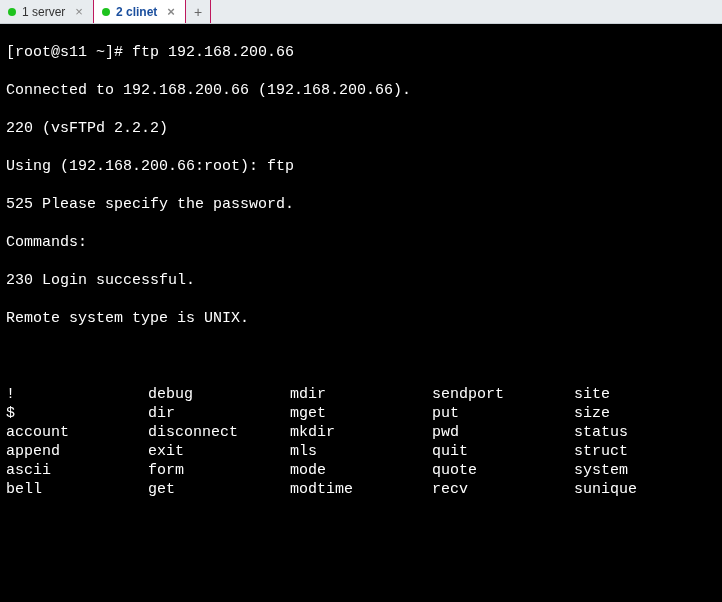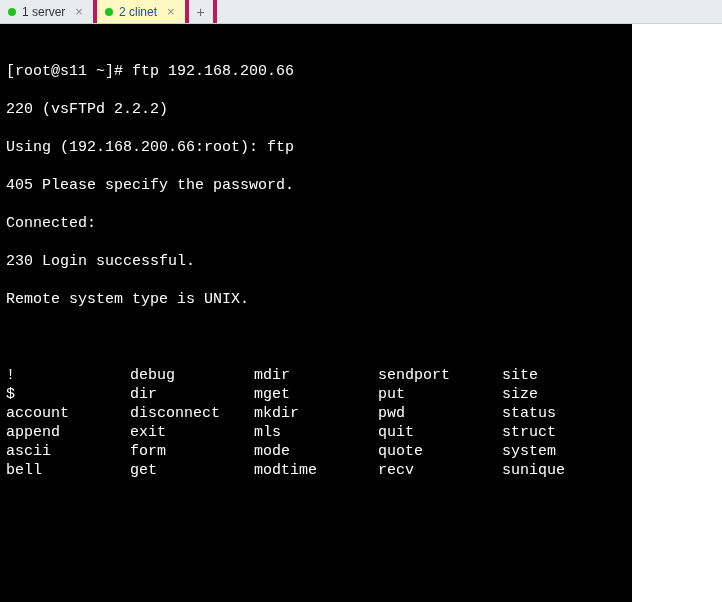--- a/index.html
+++ b/index.html
@@ -15,32 +15,32 @@
       height: 24px;
       background: #e8ecef;
       border-bottom: 1px solid #c9d0d6;
       display: flex;
       align-items: stretch;
     }
     .tab {
       display: flex;
       align-items: center;
       padding: 0 10px 0 8px;
-      border-right: 4px solid #be185d;
+      border-right: 1px solid #be185d;
       font-family: Arial, sans-serif;
       font-size: 12px;
       color: #333;
       gap: 6px;
       cursor: pointer;
       background: #e8ecef;
     }
     .tab.active {
-      background: #fef9c3;
+      background: #ffffff;
       color: #1b4f9e;
-      font-weight: normal;
+      font-weight: bold;
       justify-content: flex-end;
     }
     .tab .dot {
       width: 8px;
       height: 8px;
       border-radius: 50%;
       background: #1ec31e;
     }
     .tab .close {
       color: #888;
@@ -48,23 +48,23 @@
       margin-left: 4px;
     }
     .tab.newtab {
       padding: 0 8px;
       font-size: 14px;
       color: #666;
     }
     .terminal {
       background: #000000;
       color: #ffffff;
-      width: 632px;
+      width: 722px;
       height: 578px;
-      padding: 19px 6px;
+      padding: 0 6px;
       font-size: 15px;
       line-height: 19px;
       white-space: pre;
       overflow: hidden;
     }
     .terminal .line { white-space: pre; }
     .cmd-row { display: flex; }
     .col { width: 150px; }
   </style>
 </head>
@@ -81,22 +81,23 @@
     <span>2 clinet</span>
     <span class="close">×</span>
   </div>
   <div class="tab newtab">
     <span>+</span>
   </div>
 </div>
 
 <div class="terminal">
 <div class="line"><span>[root@s11 ~]# </span><span>ftp 192.168.200.66</span></div>
+<div class="line">Connected to 192.168.200.66 (192.168.200.66).</div>
 <div class="line">220 (vsFTPd 2.2.2)</div>
 <div class="line">Using (192.168.200.66:root): ftp</div>
-<div class="line">405 Please specify the password.</div>
-<div class="line">Connected:</div>
+<div class="line">525 Please specify the password.</div>
+<div class="line">Commands:</div>
 <div class="line">230 Login successful.</div>
 <div class="line">Remote system type is UNIX.</div>
 <div class="line"> </div>
 <div id="cmd-rows"><div class="cmd-row"><div class="col">!</div><div class="col">debug</div><div class="col">mdir</div><div class="col">sendport</div><div class="col">site</div></div><div class="cmd-row"><div class="col">$</div><div class="col">dir</div><div class="col">mget</div><div class="col">put</div><div class="col">size</div></div><div class="cmd-row"><div class="col">account</div><div class="col">disconnect</div><div class="col">mkdir</div><div class="col">pwd</div><div class="col">status</div></div><div class="cmd-row"><div class="col">append</div><div class="col">exit</div><div class="col">mls</div><div class="col">quit</div><div class="col">struct</div></div><div class="cmd-row"><div class="col">ascii</div><div class="col">form</div><div class="col">mode</div><div class="col">quote</div><div class="col">system</div></div><div class="cmd-row"><div class="col">bell</div><div class="col">get</div><div class="col">modtime</div><div class="col">recv</div><div class="col">sunique</div></div></div>
 
 </div>
 
 </body></html>

